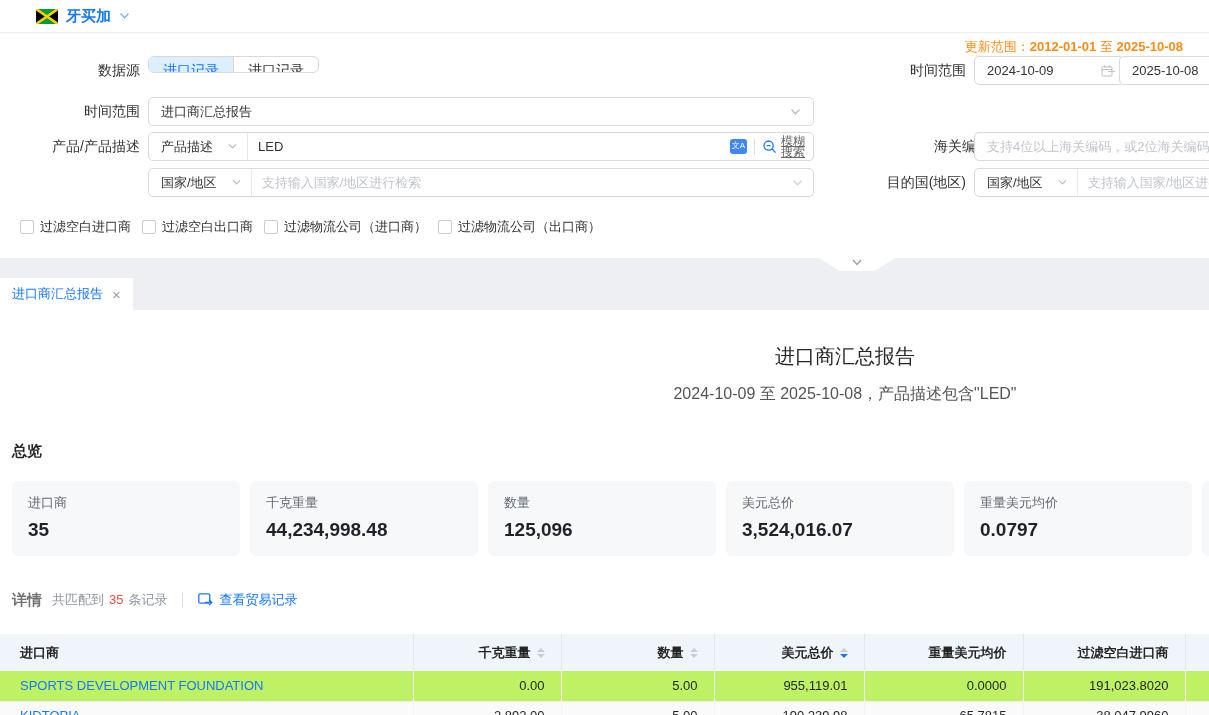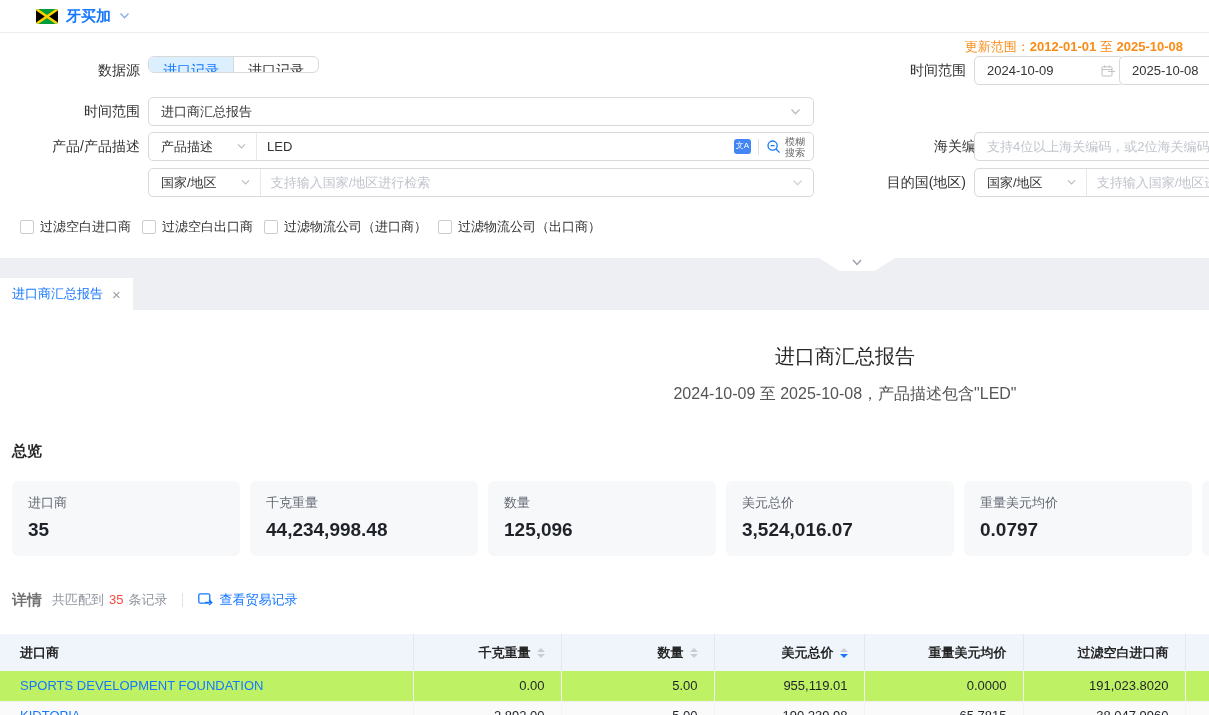--- a/index.html
+++ b/index.html
@@ -41,32 +41,32 @@
 
   .sel-report { top:64px; left:148px; width:666px; padding:0 12px; }
   .sel-value { flex:1; color:#333; }
   .chev { flex:none; display:block; }
 
   .compound { align-items:stretch; }
   .cmp-product { top:99px;  left:148px; width:666px; }
   .cmp-origin  { top:135px; left:148px; width:666px; }
   .cmp-hs      { top:99px;  left:974px; width:262px; padding:0 12px; }
   .cmp-dest    { top:135px; left:974px; width:262px; }
-  .inner-select { display:flex; align-items:center; gap:24px; padding:0 10px 0 12px; border-right:1px solid #e8e8e8; color:#333; white-space:nowrap; }
+  .inner-select { display:flex; align-items:center; gap:15px; padding:0 10px 0 12px; border-right:1px solid #e8e8e8; color:#333; white-space:nowrap; }
   .cmp-input { flex:1; min-width:0; border:none; outline:none; font:inherit; color:#333; padding:0 10px; background:transparent; }
   .cmp-input::placeholder { color:#c0c4cc; }
   .ph-input { flex:1; min-width:0; border:none; outline:none; font:inherit; padding:0 10px; background:transparent; color:#333; }
   .ph-input::placeholder { color:#c0c4cc; }
   .cmp-end-chev { display:flex; align-items:center; padding-right:10px; }
 
   .prod-icons { display:flex; align-items:center; gap:7px; padding-right:8px; }
   .translate-icon { width:17px; height:15px; background:#4285f4; border-radius:3px; color:#fff; font-size:8px; display:flex; align-items:center; justify-content:center; cursor:pointer; letter-spacing:0; }
   .v-div { width:1px; height:16px; background:#e0e0e0; }
   .fuzzy { display:flex; align-items:center; gap:3px; cursor:pointer; }
-  .fuzzy-text { font-size:10px; line-height:11px; color:#666; white-space:nowrap; }
+  .fuzzy-text { font-size:12px; line-height:11px; color:#666; white-space:nowrap;text-decoration:underline; }
 
   .cb-row { position:absolute; top:185px; left:20px; display:flex; gap:11px; align-items:center; }
   .cb { display:flex; align-items:center; gap:6px; font-size:13px; color:#333; cursor:pointer; white-space:nowrap; }
   .cb-box { width:14px; height:14px; border:1px solid #ccc; border-radius:2px; background:#fff; flex:none; }
 
   
   .tabband { height:52px; background:#edeff3; position:relative; }
   .collapse-handle { position:absolute; top:0; left:819px; width:76px; height:13px; background:#fff;
     clip-path:polygon(0 0,100% 0,73% 100%,27% 100%); display:flex; justify-content:center; cursor:pointer; }
   .report-tab { position:absolute; left:0; bottom:0; height:32px; background:#fff; display:flex; align-items:center; padding:0 12px; gap:9px; }

